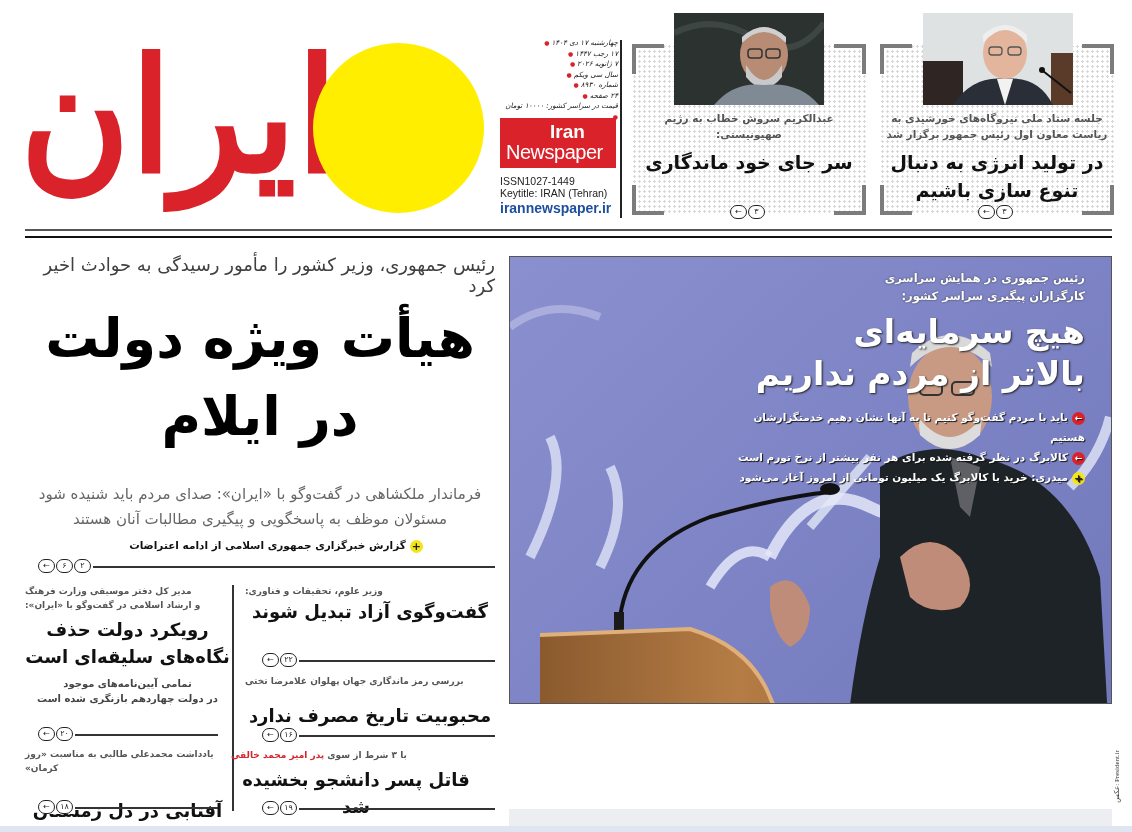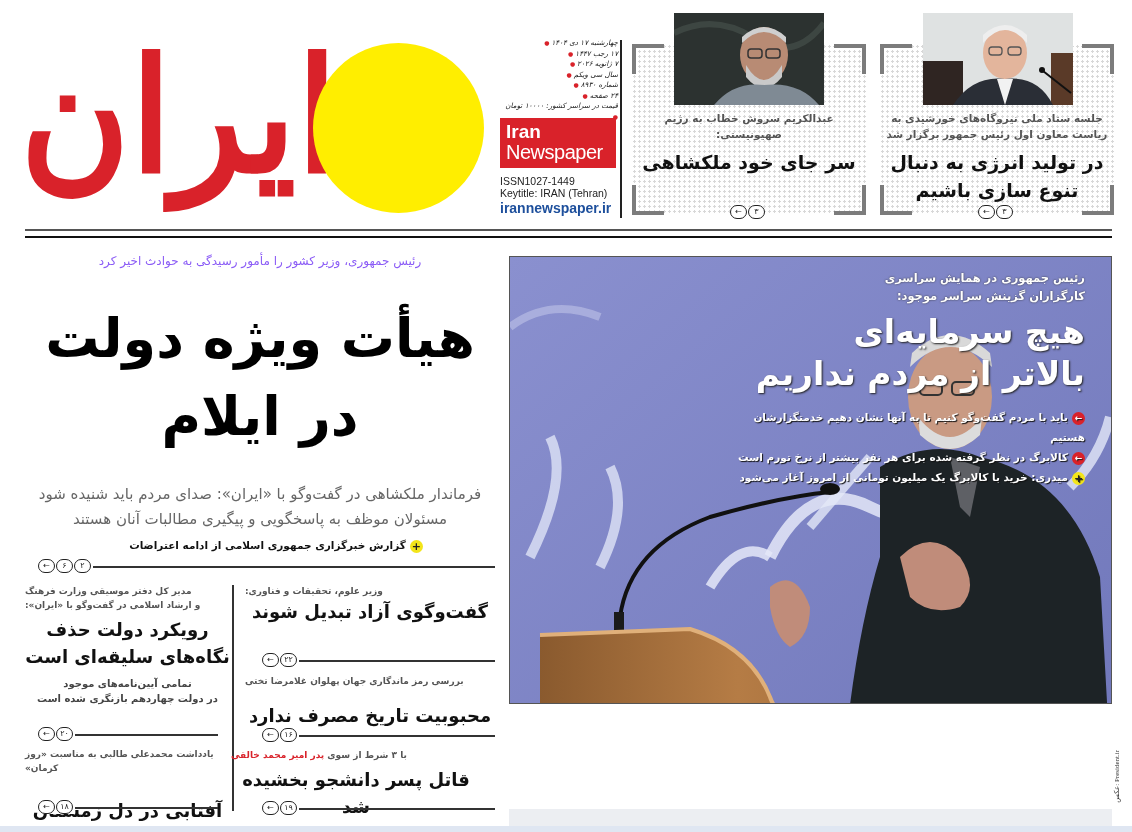--- a/index.html
+++ b/index.html
@@ -10,21 +10,21 @@
 
   
   #logo-text { left: 20px; top: 10px; width: 285px; height: 210px; color: #d9222a;
     font-family: "DejaVu Serif", serif; font-size: 150px; font-weight: bold; line-height: 210px;
     text-align: center; letter-spacing: -6px; transform: scaleY(1.05); }
   #sun { left: 313px; top: 43px; width: 171px; height: 170px; border-radius: 50%; background: #ffee00; }
 
   #issue-info { left: 500px; top: 38px; width: 118px; font-size: 7.2px; line-height: 10.5px; color: #222; text-align: right; }
   #issue-info div::after { content: " \25CF"; color: #d9222a; font-size: 6px; }
   #brand-box { left: 500px; top: 118px; width: 116px; height: 50px; background: #d9222a; color: #fff; padding: 4px 6px; }
-  #brand-box .b1 { font-family: "Liberation Sans", sans-serif; font-weight: bold; font-size: 19px; line-height: 19px; }
+  #brand-box .b1 { font-family: "Liberation Sans", sans-serif; font-weight: bold; font-size: 19px; line-height: 19px; margin-left: 44px; }
   #brand-box .b2 { font-family: "Liberation Sans", sans-serif; font-size: 20px; line-height: 22px; letter-spacing: -0.5px; }
   #issn { left: 500px; top: 175px; width: 120px; font-family: "Liberation Sans", sans-serif; font-size: 10.5px; line-height: 12px; color: #222; }
   #site { left: 500px; top: 200px; width: 120px; font-family: "Liberation Sans", sans-serif; font-weight: bold; font-size: 14px; color: #1d4f9c; }
   #vrule { left: 620px; top: 40px; width: 2px; height: 178px; background: #222; }
 
   
   .teaser { width: 234px; height: 205px; top: 10px;
     background-image: radial-gradient(#d8d8d8 1px, transparent 1.2px); background-size: 5px 5px; background-position: 0 34px; }
   .teaser .dots-mask { position: absolute; left: 0; top: 0; width: 100%; height: 34px; background: #fff; }
   .bracket { position: absolute; width: 32px; height: 30px; border-color: #7c7c7c; border-style: solid; border-width: 0; }
@@ -38,21 +38,21 @@
   .teaser .pref { position: absolute; left: 98px; bottom: -4px; }
 
   .pageref { display: inline-flex; align-items: center; gap: 1px; direction: ltr; }
   .pageref .c { display: inline-flex; align-items: center; justify-content: center; width: 17px; height: 14px; border: 1.2px solid #222; border-radius: 8px; font-size: 8px; color: #222; background: #fff; line-height: 1; }
 
   
   #hr1 { left: 25px; top: 229px; width: 1087px; height: 2px; background: #555; }
   #hr2 { left: 25px; top: 236px; width: 1087px; height: 2px; background: #111; }
 
   
-  #lead-kicker { left: 25px; top: 254px; width: 470px; text-align: center; font-size: 12px; color: #8b5cf6; direction: rtl; }
+  #lead-kicker { left: 25px; top: 254px; width: 470px; font-size: 18px; color: #404040; direction: rtl; }
   #lead-head { left: 25px; top: 300px; width: 470px; text-align: center; font-size: 54px; font-weight: bold; line-height: 78px; color: #000; direction: rtl; letter-spacing: -1px; }
   #lead-sub { left: 25px; top: 482px; width: 470px; text-align: center; font-size: 15px; line-height: 25px; color: #666; direction: rtl; }
   #lead-plus { left: 41px; top: 539px; width: 470px; text-align: center; font-size: 10.5px; font-weight: bold; direction: rtl; }
   .plus-dot { display: inline-flex; width: 13px; height: 13px; border-radius: 50%; background: #f3e51a; color: #222; font-size: 11px; line-height: 13px; justify-content: center; align-items: center; margin-left: 4px; vertical-align: middle; }
   .arrow-dot { display: inline-flex; width: 13px; height: 13px; border-radius: 50%; background: #d9222a; color: #fff; font-size: 9px; line-height: 13px; justify-content: center; align-items: center; margin-left: 4px; vertical-align: middle; }
 
   .secline { position: absolute; height: 1.5px; background: #333; }
   .secref { position: absolute; background: #fff; padding-right: 2px; }
 
   .story .kick { font-size: 9px; line-height: 14px; color: #555; text-align: left; direction: rtl; font-weight: bold; }
@@ -108,21 +108,21 @@
       <path d="M0 20 Q40 0 80 25 T150 10" stroke="#4a544f" stroke-width="6" fill="none" opacity="0.6"></path>
       <ellipse cx="90" cy="42" rx="24" ry="28" fill="#b88b74"></ellipse>
       <path d="M68 30 Q90 8 112 30 L112 24 Q90 4 68 24 Z" fill="#cfcfcf"></path>
       <path d="M72 52 Q90 82 108 52 L108 64 Q90 86 72 64 Z" fill="#c9c9c9"></path>
       <rect x="74" y="36" width="14" height="9" rx="3" fill="none" stroke="#333" stroke-width="1.5"></rect>
       <rect x="92" y="36" width="14" height="9" rx="3" fill="none" stroke="#333" stroke-width="1.5"></rect>
       <path d="M40 92 Q60 68 90 72 Q125 68 145 92 Z" fill="#7f8a94"></path>
     </svg>
   </div>
   <div class="kicker">عبدالکریم سروش خطاب به رژیم صهیونیستی:</div>
-  <div class="head">سر جای خود ملکشاهی</div>
+  <div class="head">سر جای خود ماندگاری</div>
   <div class="pref pageref">
     <span class="c">←</span>
     <span class="c">۳</span>
   </div>
 </div>
 
 <div class="abs teaser" style="left:880px;">
   <div class="dots-mask"></div>
   <div class="bracket tl"></div>
   <div class="bracket tr"></div>
@@ -261,21 +261,21 @@
     <path d="M110 360 Q120 290 200 260 Q270 240 320 235" stroke="#111" stroke-width="4" fill="none"></path>
     <ellipse cx="320" cy="232" rx="10" ry="6" fill="#111"></ellipse>
     <rect x="104" y="355" width="10" height="22" fill="#1a1a1a"></rect>
 
     <path d="M30 378 L180 372 Q240 390 260 440 Q270 470 330 480 Q390 500 420 540 L425 552 L30 552 Z" fill="url(#wood)"></path>
     <path d="M30 378 L180 372 Q240 390 260 440 Q270 470 330 480 Q390 500 420 540" stroke="#e0b07a" stroke-width="4" fill="none"></path>
     <rect x="100" y="530" width="200" height="22" fill="#1a1410" stroke="#c9944f" stroke-width="3"></rect>
   </svg>
   <div class="abs" id="main-kicker">
     <div>رئیس جمهوری در همایش سراسری</div>
-    <div>کارگزاران گزینش سراسر موجود:</div>
+    <div>کارگزاران پیگیری سراسر کشور:</div>
   </div>
   <div class="abs" id="main-head">
     <div>هیچ سرمایه‌ای</div>
     <div>بالاتر از مردم نداریم</div>
   </div>
   <div class="abs" id="main-bullets" style="right:26px;">
     <div><span class="arrow-dot">←</span><span>باید با مردم گفت‌وگو کنیم تا به آنها نشان دهیم خدمتگزارشان هستیم</span></div>
     <div><span class="arrow-dot">←</span><span>کالابرگ در نظر گرفته شده برای هر نفر بیشتر از نرخ تورم است</span></div>
     <div><span class="plus-dot">+</span><span>میدری: خرید با کالابرگ یک میلیون تومانی از امروز آغاز می‌شود</span></div>
   </div>

